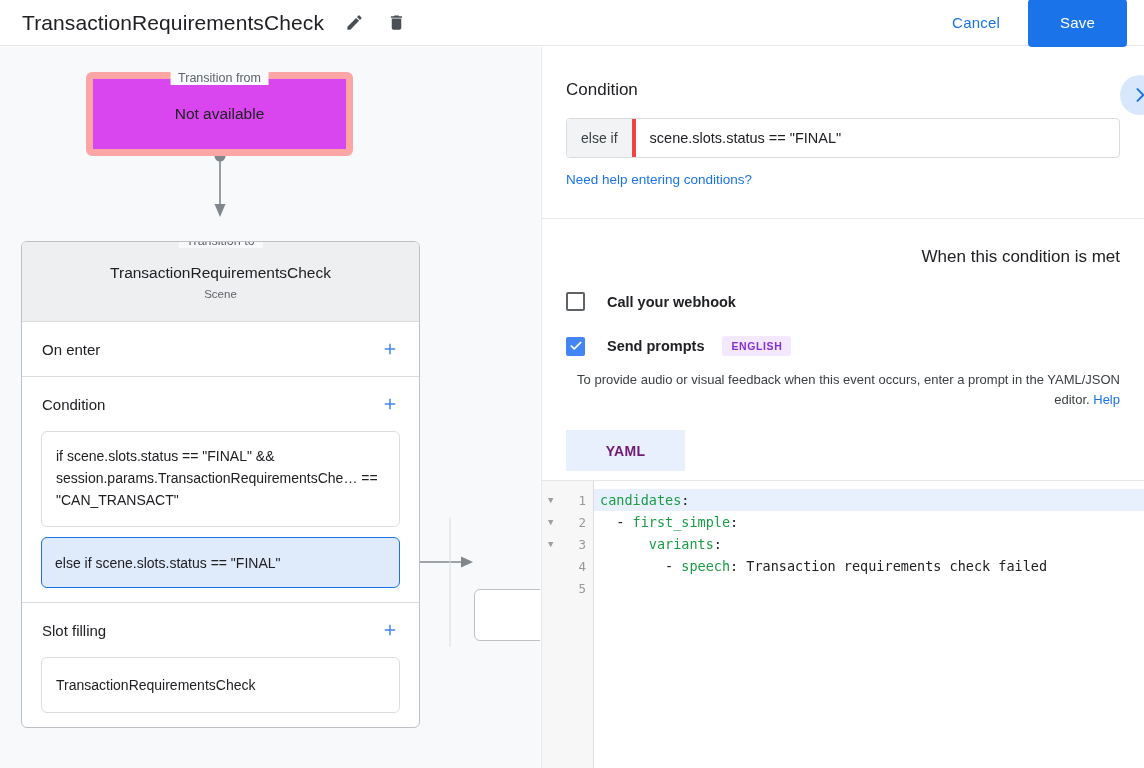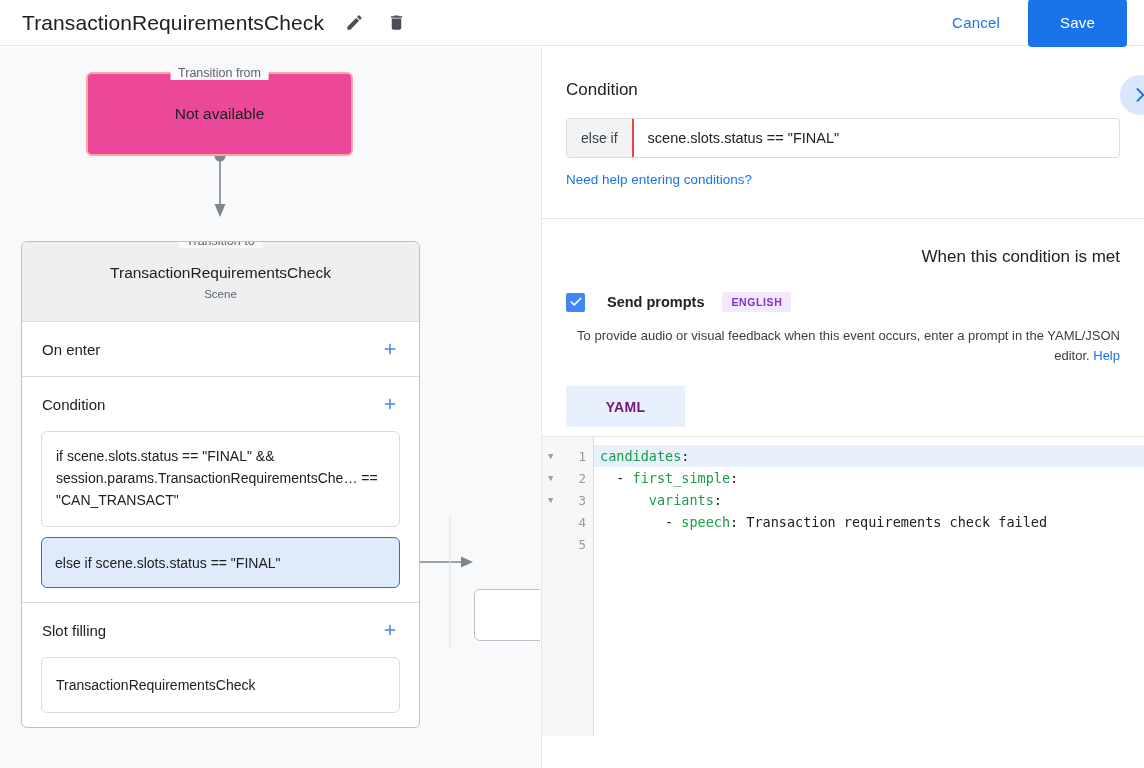--- a/index.html
+++ b/index.html
@@ -51,23 +51,23 @@
     position: absolute; left: 0; top: 47px;
     width: 540px; height: 721px;
     background: #f8f9fa;
     overflow: hidden;
   }
   .graph-canvas { position: absolute; left: 0; top: 0; width: 540px; height: 721px; }
 
   
   .node-box {
     position: absolute;
-    border: 2px solid #fca5a5;
+    border: 7px solid #fca5a5;
     border-radius: 6px;
-    background: #ec4899;
+    background: #d946ef;
   }
   .node-legend {
     position: absolute;
     top: -8px; left: 50%; transform: translateX(-50%);
     background: #f8f9fa;
     padding: 0 8px;
     font-size: 12.5px; color: #5f6368;
     white-space: nowrap;
   }
   #transition-from {
@@ -164,21 +164,21 @@
   }
 
   .cond-input-row {
     display: flex; align-items: stretch;
     border: 1px solid #dadce0; border-radius: 4px;
     height: 40px; margin-top: 18px;
     overflow: hidden;
   }
   .cond-prefix {
     background: #f1f3f4;
-    border-right: 2px solid #ef4444;
+    border-right: 4px solid #ef4444;
     display: flex; align-items: center;
     padding: 0 14px;
     font-size: 14px; color: #3c4043;
     white-space: nowrap;
   }
   .cond-value {
     flex: 1; display: flex; align-items: center;
     padding: 0 14px;
     font-size: 14.5px; color: #202124;
   }
@@ -378,20 +378,24 @@
       <div class="cond-value">scene.slots.status == "FINAL"</div>
     </div>
     <div class="help-link">Need help entering conditions?</div>
   </div>
 
   <div class="rp-divider"></div>
 
   <div class="rp-section" style="padding-top:28px;text-align:right;">
     <div class="rp-h">When this condition is met</div>
 
+    <div class="checkrow" style="margin-top:25px;">
+      <div class="cb"></div>
+      <div class="check-label">Call your webhook</div>
+    </div>
 
     <div class="checkrow" style="margin-top:25px;">
       <div class="cb checked">
         <svg width="14" height="14" viewBox="0 0 24 24" fill="none" stroke="#ffffff" stroke-width="3" stroke-linecap="round" stroke-linejoin="round">
           <polyline points="20 6 9 17 4 12"></polyline>
         </svg>
       </div>
       <div class="check-label">Send prompts</div>
       <div class="lang-badge">ENGLISH</div>
     </div>

